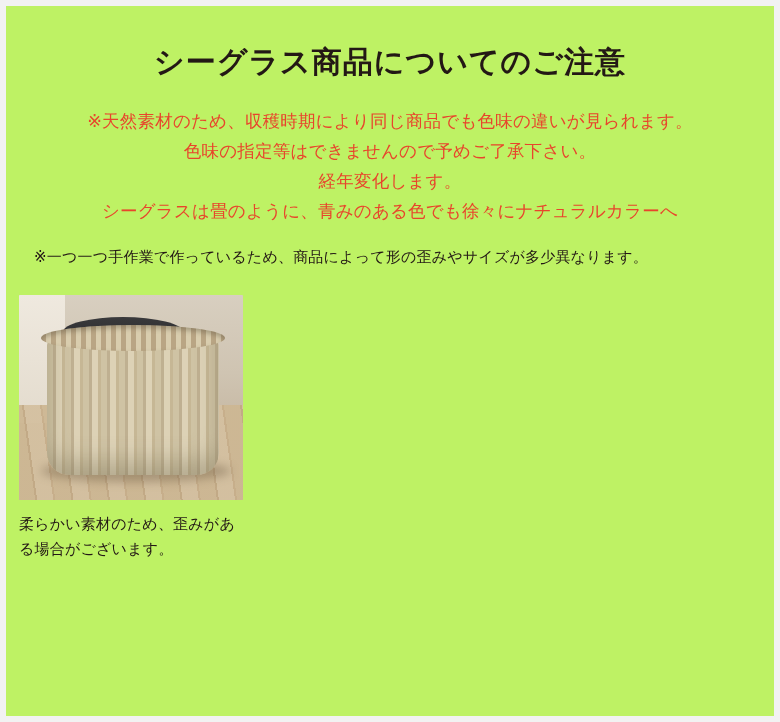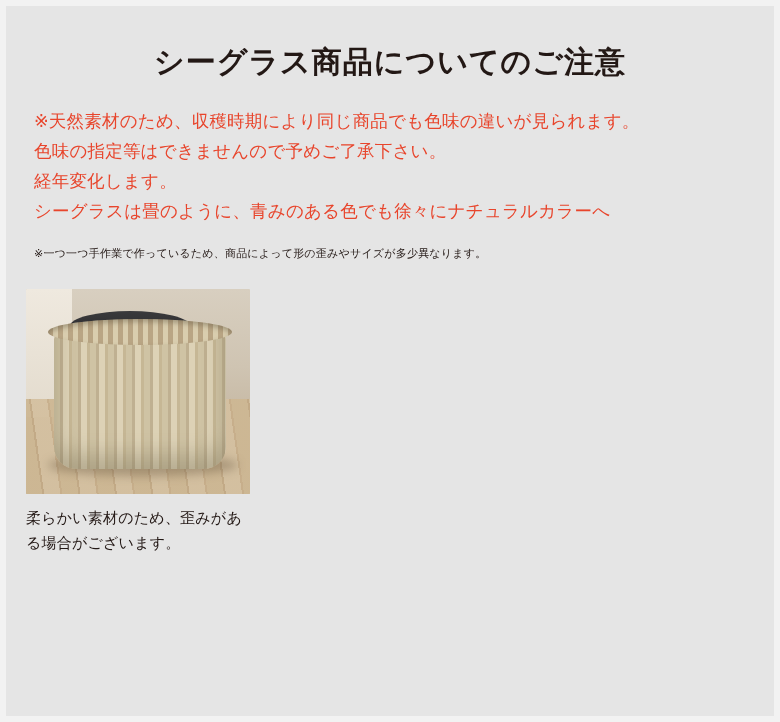--- a/index.html
+++ b/index.html
@@ -12,21 +12,21 @@
     height: 722px;
     font-family: "Liberation Sans", "DejaVu Sans", sans-serif;
     color: #231815;
     overflow: hidden;
   }
   .page {
     position: relative;
     width: 780px;
     height: 722px;
     box-sizing: border-box;
-    background: #e5e5e5;
+    background: #bef264;
     border: 6px solid #f2f2f2;
   }
   .inner {
     position: absolute;
     left: 0; top: 0;
     width: 768px;
     height: 710px;
   }
   .title {
     text-align: center;
@@ -42,32 +42,33 @@
   }
   .red-note {
     color: #e8452c;
     font-size: 17.5px;
     line-height: 1.72;
     font-weight: 500;
     letter-spacing: 0.2px;
   }
   .red-note div {
     white-space: nowrap;
+    text-align: center;
   }
   .black-note {
     color: #231815;
-    font-size: 11px;
+    font-size: 15px;
     line-height: 1.6;
     margin-top: 19px;
     letter-spacing: 0.2px;
     white-space: nowrap;
   }
   .photos {
     display: flex;
-    margin: 26px 28px 0 20px;
+    margin: 26px 28px 0 13px;
     gap: 4px;
   }
   .photo-col {
     width: 224px;
   }
   .photo {
     width: 224px;
     height: 205px;
     overflow: hidden;
     position: relative;

